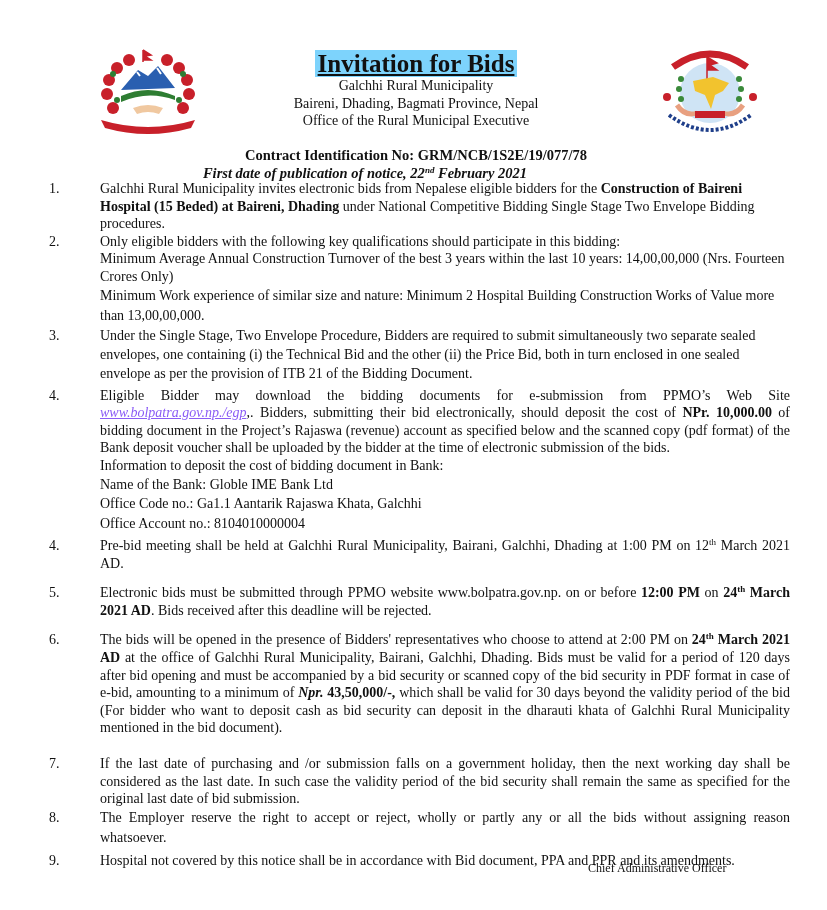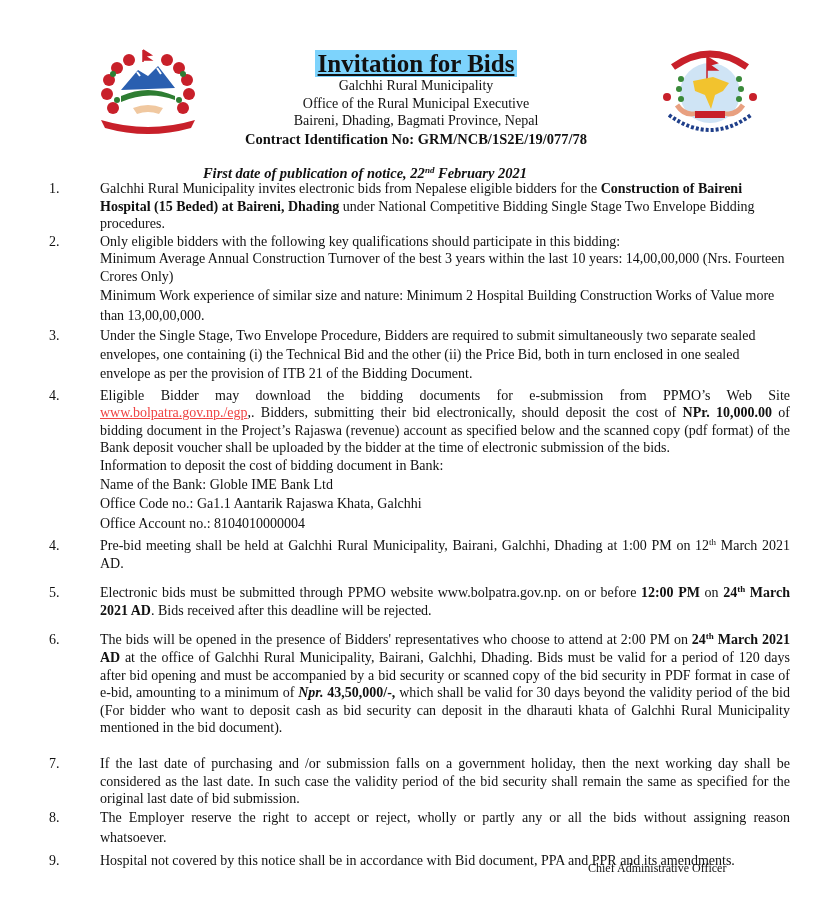--- a/index.html
+++ b/index.html
@@ -9,33 +9,33 @@
   }
   .header { position: absolute; left: 0; top: 0; width: 827px; height: 160px; }
   .emblem-left { position: absolute; left: 93px; top: 48px; width: 110px; height: 92px; }
   .emblem-right { position: absolute; left: 655px; top: 45px; width: 110px; height: 95px; }
   .title-block { position: absolute; left: 200px; top: 50px; width: 432px; text-align: center; }
   .title {
     display: inline-block; font-weight: bold; font-size: 25px; line-height: 27px;
     background: #7dd3fc; padding: 0 3px; text-decoration: underline; text-underline-offset: 2px;
   }
   .sub { font-size: 14px; line-height: 17.5px; }
-  .contract { font-size: 14.5px; line-height: 18px; font-weight: bold; }
+  .contract { font-size: 14.5px; line-height: 18px; font-weight: bold; margin-top: 16px; }
   .pubdate {
     position: absolute; left: 0; top: 164px; width: 730px; text-align: center;
     font-style: italic; font-weight: bold; font-size: 14.5px; line-height: 18px;
   }
   sup { font-size: 9px; line-height: 0; vertical-align: 5px; }
   .items { position: absolute; left: 30px; top: 180px; width: 760px; }
   .item { position: relative; padding-left: 70px; font-size: 14px; line-height: 17.6px; }
   .num { position: absolute; left: 19px; top: 0; }
   .just { text-align: justify; }
   .line { display: block; }
   .gap { margin-top: 4px; }
-  a.link { color: #ef4444; text-decoration: underline; }
+  a.link { color: #8b5cf6; text-decoration: underline; font-style: italic; }
   .signature { position: absolute; left: 588px; top: 860px; font-size: 12px; line-height: 17px; }
 </style>
 </head>
 <body>
 
 <div class="header">
   <svg class="emblem-left" viewBox="0 0 110 92">
     <g fill="#c8202a">
       <circle cx="20" cy="60" r="6"></circle>
         <circle cx="14" cy="46" r="6"></circle>
@@ -58,22 +58,22 @@
     <path d="M28 42 L45 22 L55 28 L65 18 L82 40 Z" fill="#2a5fb0"></path>
     <path d="M44 24 L47 28 M64 20 L68 26" stroke="#ffffff" stroke-width="2"></path>
     <path d="M28 48 Q55 36 82 48 L82 52 Q55 42 28 54 Z" fill="#2e7d32"></path>
     <path d="M40 60 Q55 54 70 60 L66 66 Q55 62 44 66 Z" fill="#f0c8a0"></path>
     <path d="M8 72 Q55 86 102 72 L98 80 Q55 92 12 80 Z" fill="#c8202a"></path>
   </svg>
 
   <div class="title-block">
     <div><span class="title">Invitation for Bids</span></div>
     <div class="sub">Galchhi Rural Municipality</div>
+    <div class="sub">Baireni, Dhading, Bagmati Province, Nepal</div>
     <div class="sub">Office of the Rural Municipal Executive</div>
-    <div class="sub">Baireni, Dhading, Bagmati Province, Nepal</div>
     <div class="contract">Contract Identification No: GRM/NCB/1S2E/19/077/78</div>
   </div>
 
   <svg class="emblem-right" viewBox="0 0 110 95">
     <circle cx="55" cy="48" r="30" fill="#cfe4f5"></circle>
     <path d="M18 22 Q55 -4 92 22" stroke="#c8202a" stroke-width="7" fill="none"></path>
     <path d="M52 12 L52 40 M52 12 L62 18 L55 20 L62 25 L52 25" stroke="#c8202a" stroke-width="1.5" fill="#c8202a"></path>
     <g fill="#3a8a3a">
         <circle cx="26" cy="34" r="3"></circle>
         <circle cx="24" cy="44" r="3"></circle>

